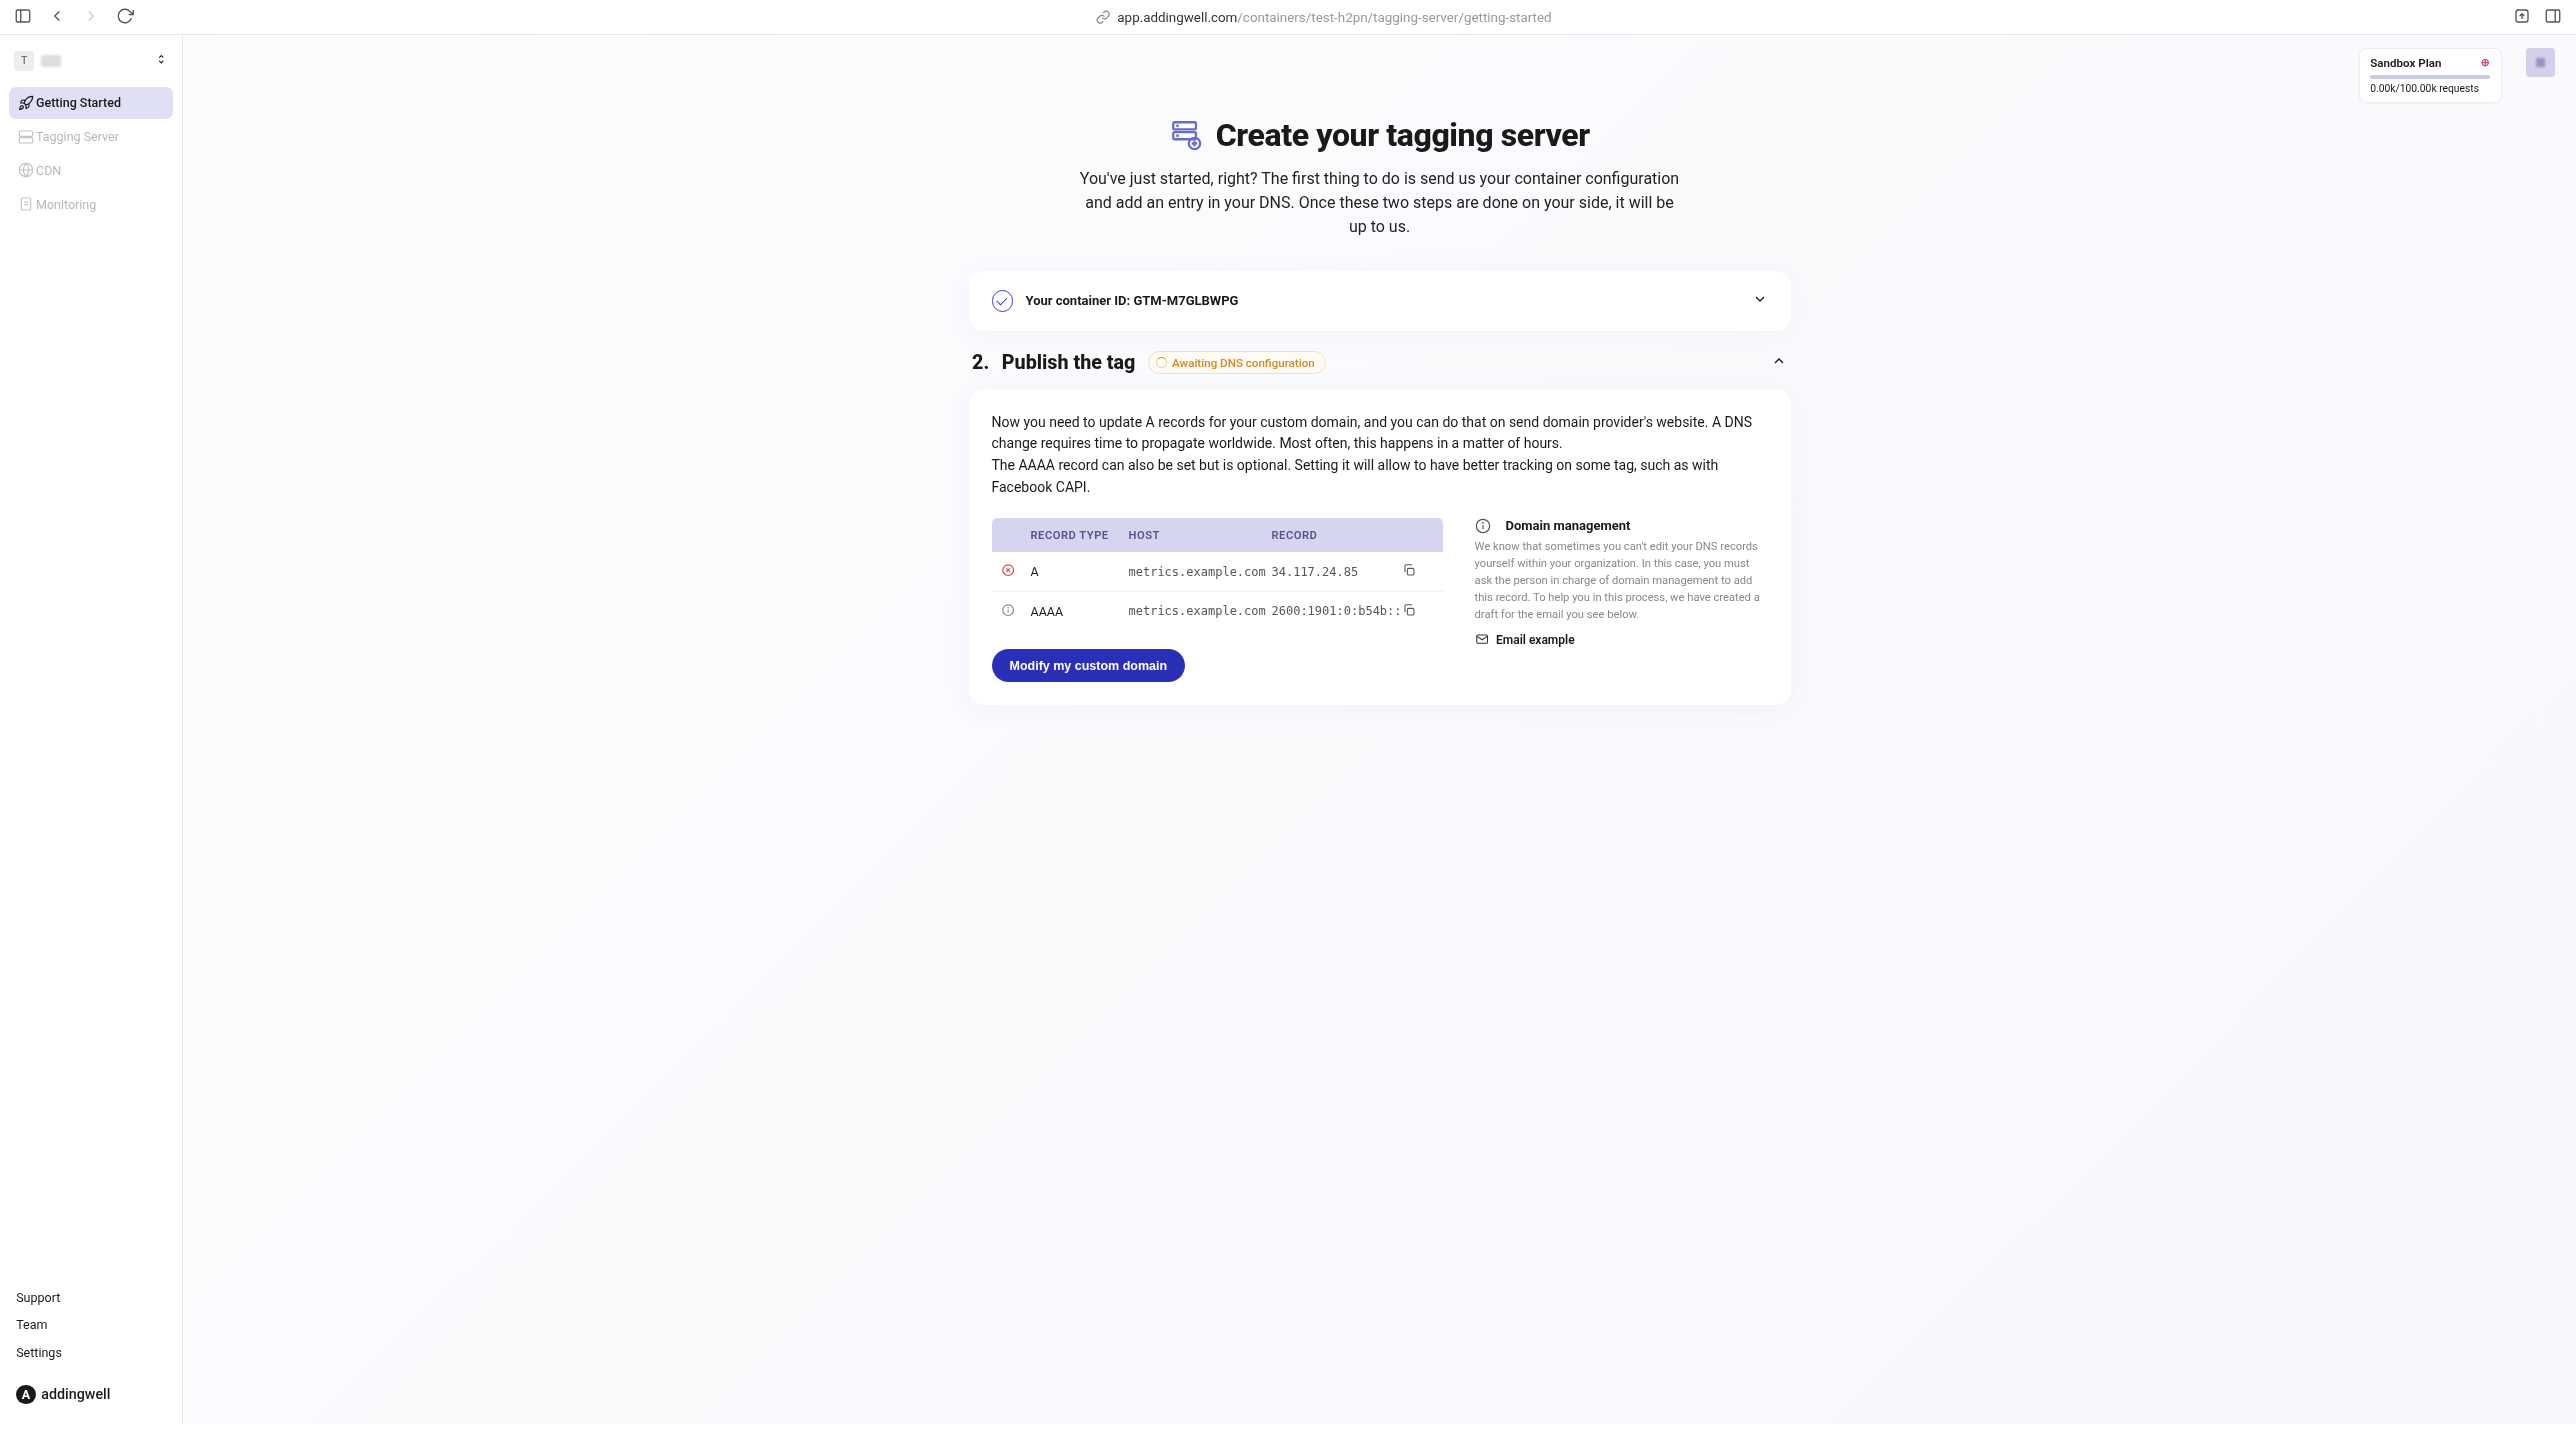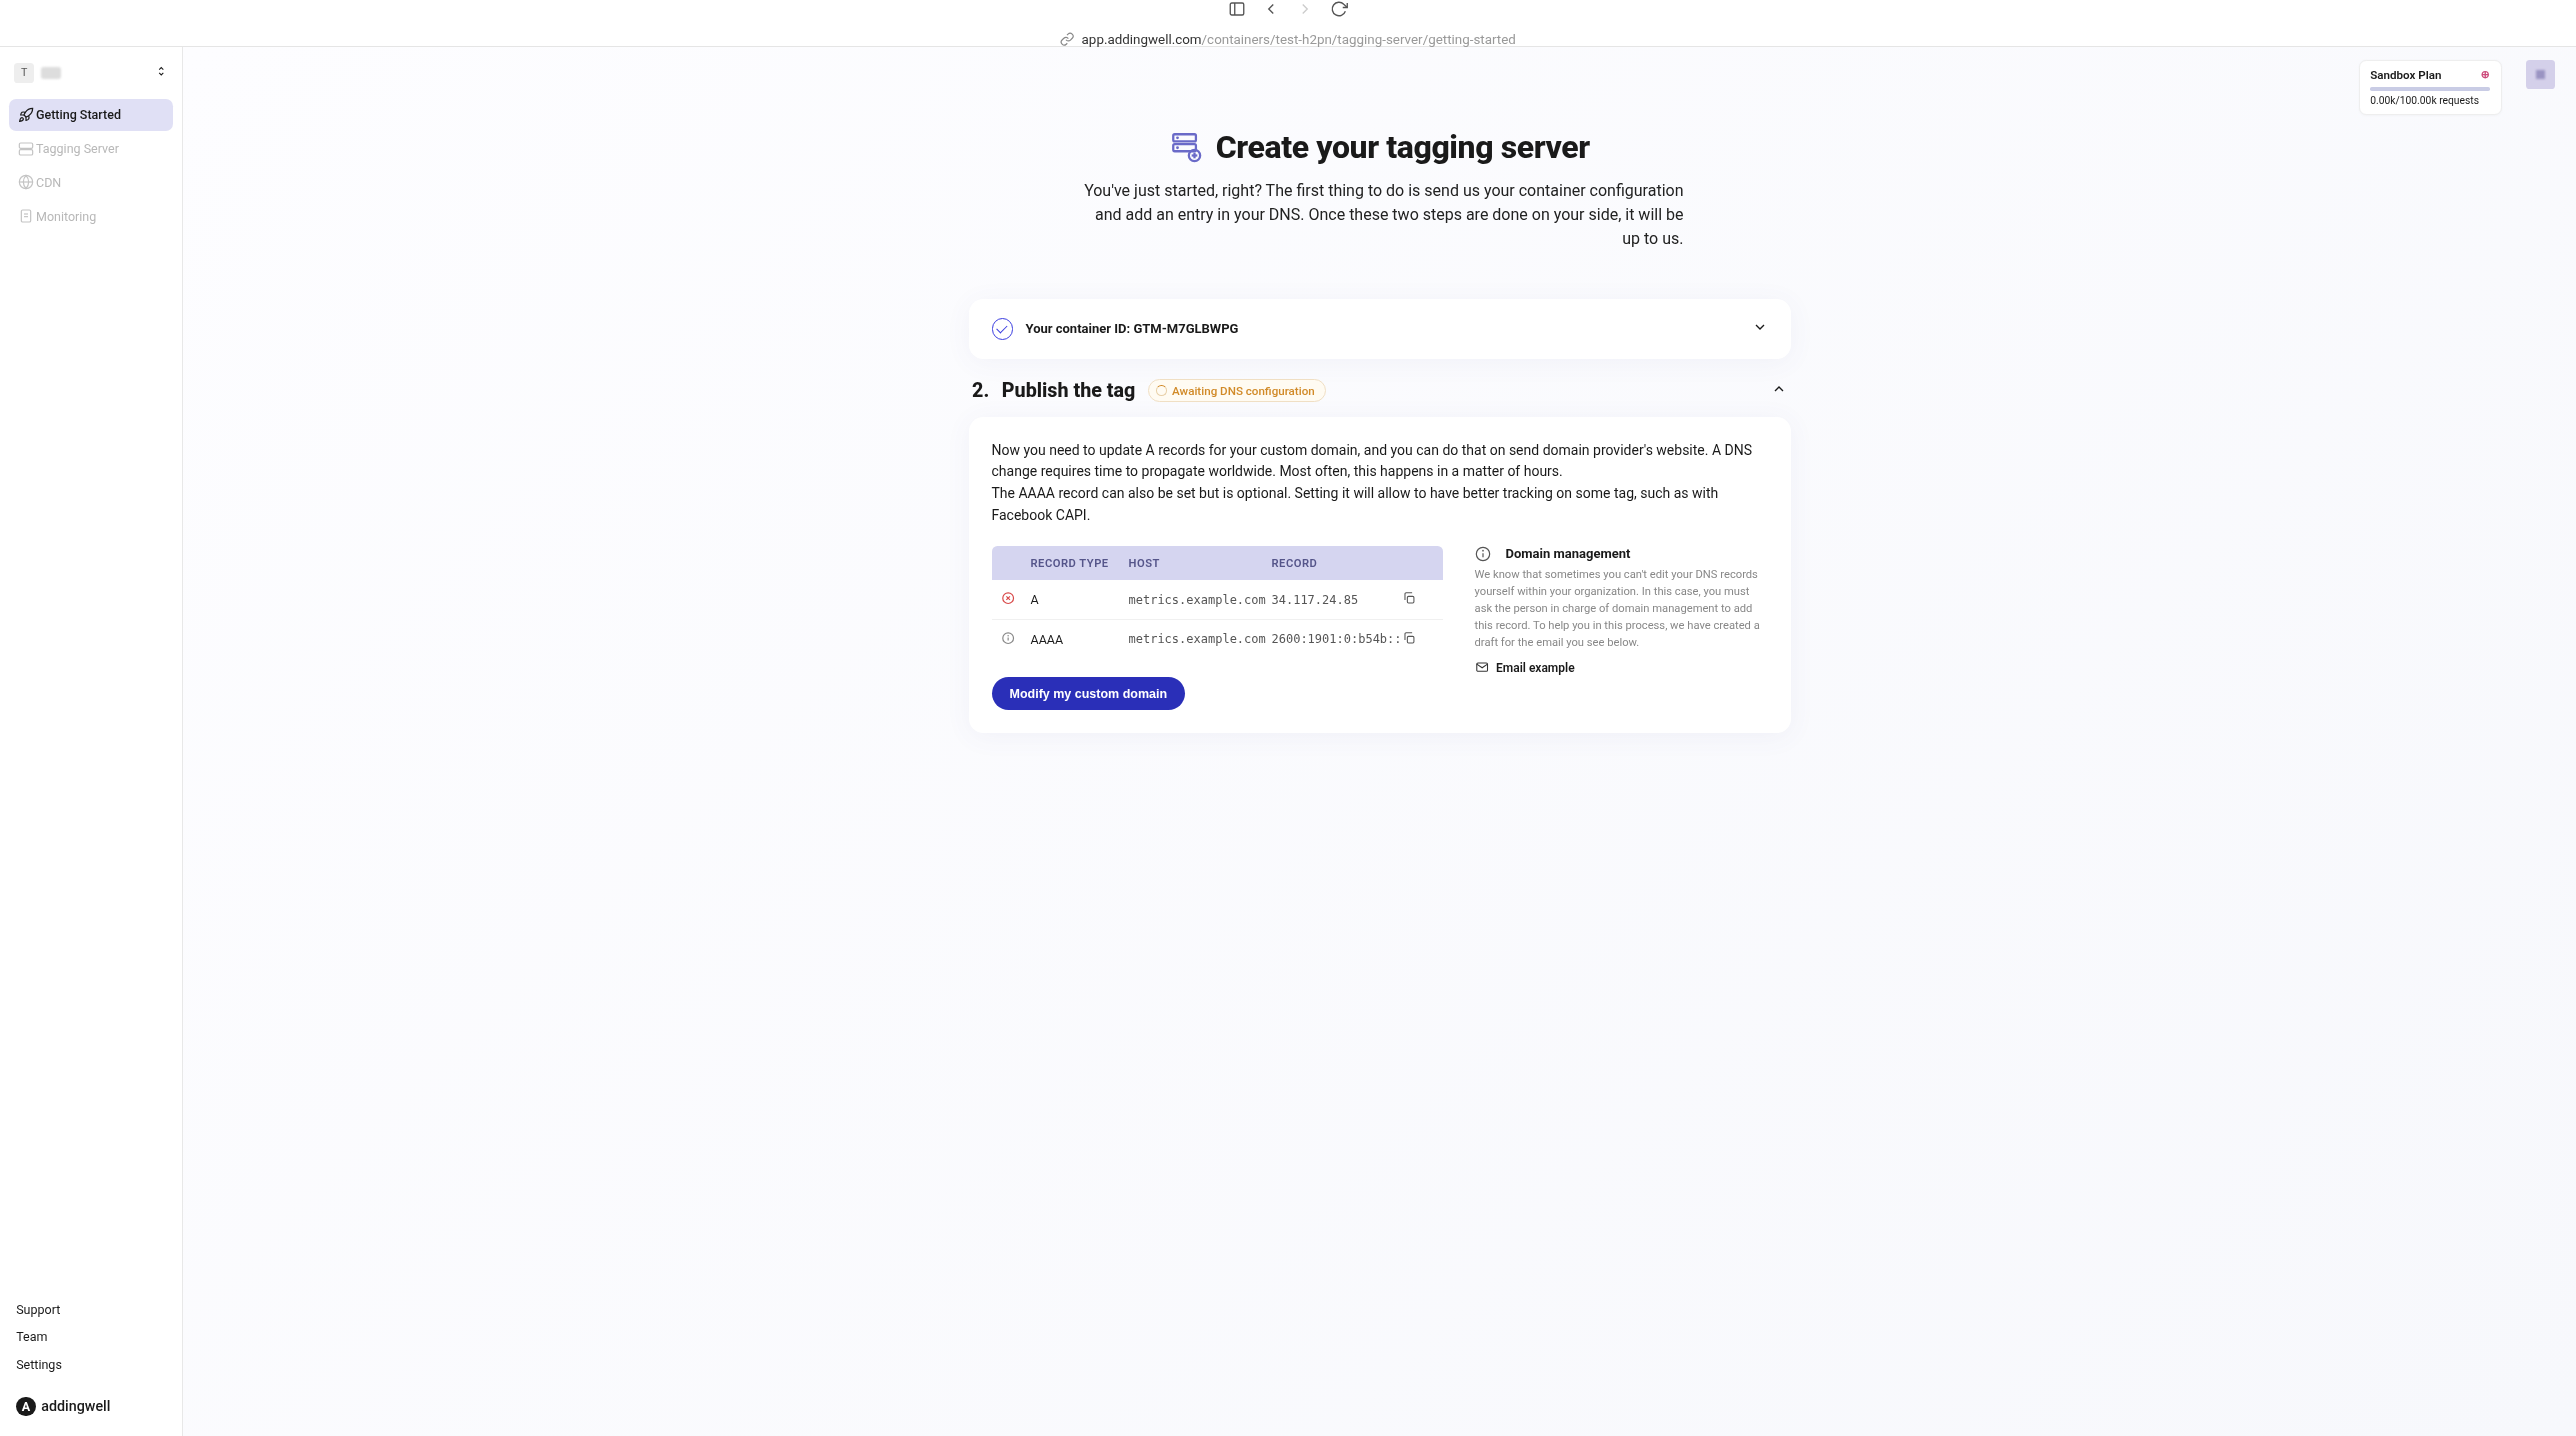--- a/index.html
+++ b/index.html
@@ -1,17 +1,17 @@
 <!DOCTYPE html>
 <html style="font-size:14.3px"><head>
 <meta charset="utf-8">
 <style>
 * { margin: 0; padding: 0; box-sizing: border-box; }
 body { font-family: -apple-system, BlinkMacSystemFont, "Segoe UI", Roboto, sans-serif; background: #fff; color: #1a1a1a; }
-.browser-chrome { display: flex; align-items: center; height: 47px; border-bottom: 0.9px solid #e5e5e5; padding: 0 14.3px; gap: 10.7px; flex-direction: column; }
+.browser-chrome { display: flex; align-items: center; height: 35px; border-bottom: 0.9px solid #e5e5e5; padding: 0 14.3px; gap: 10.7px; }
 .browser-chrome .nav-group { display: flex; align-items: center; gap: 16px; }
 .browser-chrome svg { width: 18px; height: 18px; stroke: #555; fill: none; stroke-width: 1.8; }
 .url-wrap { flex: 1; display: flex; justify-content: center; align-items: center; gap: 7.2px; font-size: 13.4px; color: #333; }
 .url-wrap .path { color: #999; }
 .right-chrome { display: flex; align-items: center; gap: 12.5px; }
 .right-chrome svg { width: 18px; height: 18px; }
 
 .workspace { display: flex; height: calc(100vh - 47px); }
 .sidebar { width: 183px; border-right: 0.9px solid #e8e8e8; display: flex; flex-direction: column; padding: 12.5px 9px; }
 .project-switch { display: flex; align-items: center; gap: 7.2px; padding: 3.6px 5.4px; margin-bottom: 12.5px; }
@@ -35,21 +35,21 @@
 .topbar { position: absolute; top: 12.5px; right: 21.5px; display: flex; align-items: flex-start; gap: 24px; }
 .plan-box { background: #fff; border: 0.9px solid #eee; border-radius: 7.2px; padding: 7.2px 10.7px; font-size: 10.7px; min-width: 143px; box-shadow: 0 0.9px 2.7px rgba(0,0,0,0.03); }
 .plan-box .row1 { display: flex; justify-content: space-between; align-items: center; font-size: 11.6px; font-weight: 600; }
 .plan-box .up { color: #cc4a7a; font-size: 10.7px; }
 .plan-box .bar { height: 3.6px; background: #c9cce5; border-radius: 1.8px; margin: 5.4px 0 3.6px; }
 .plan-box .usage { font-size: 10.3px; color: #1a1a1a; }
 .avatar { width: 29px; height: 29px; background: #d4d0ea; border-radius: 3.6px; display: flex; align-items: center; justify-content: center; }
 .avatar .inner { width: 9px; height: 9px; background: #9a94c2; filter: blur(0.9px); }
 
 .content { max-width: 894px; margin: 0 auto; padding: 81px 36px 54px; }
-.hero { text-align: right; margin-bottom: 48px; }
+.hero { text-align: center; margin-bottom: 32px; }
 .hero .title-row { display: flex; align-items: center; justify-content: center; gap: 12.5px; }
 .hero h1 { font-size: 32px; font-weight: 800; letter-spacing: -0.4px; }
 .hero p { font-size: 16px; color: #222; margin-top: 12.5px; max-width: 608px; margin-left: auto; margin-right: auto; line-height: 1.5; }
 
 .card { background: #fff; border-radius: 14.3px; box-shadow: 0 3.6px 27px rgba(80, 80, 160, 0.06); margin-bottom: 19.7px; }
 .card-1 { padding: 19.7px 23px; display: flex; align-items: center; gap: 12.5px; }
 .check-circle { width: 21.5px; height: 21.5px; border: 1.8px solid #3a3de0; border-radius: 50%; display: flex; align-items: center; justify-content: center; }
 .check-circle::after { content: ""; width: 9px; height: 5.4px; border-left: 1.8px solid #3a3de0; border-bottom: 1.8px solid #3a3de0; transform: rotate(-45deg) translate(0.9px, -0.9px); }
 .card-1 .label { font-size: 13px; font-weight: 700; }
 .card-1 .chev { margin-left: auto; }

